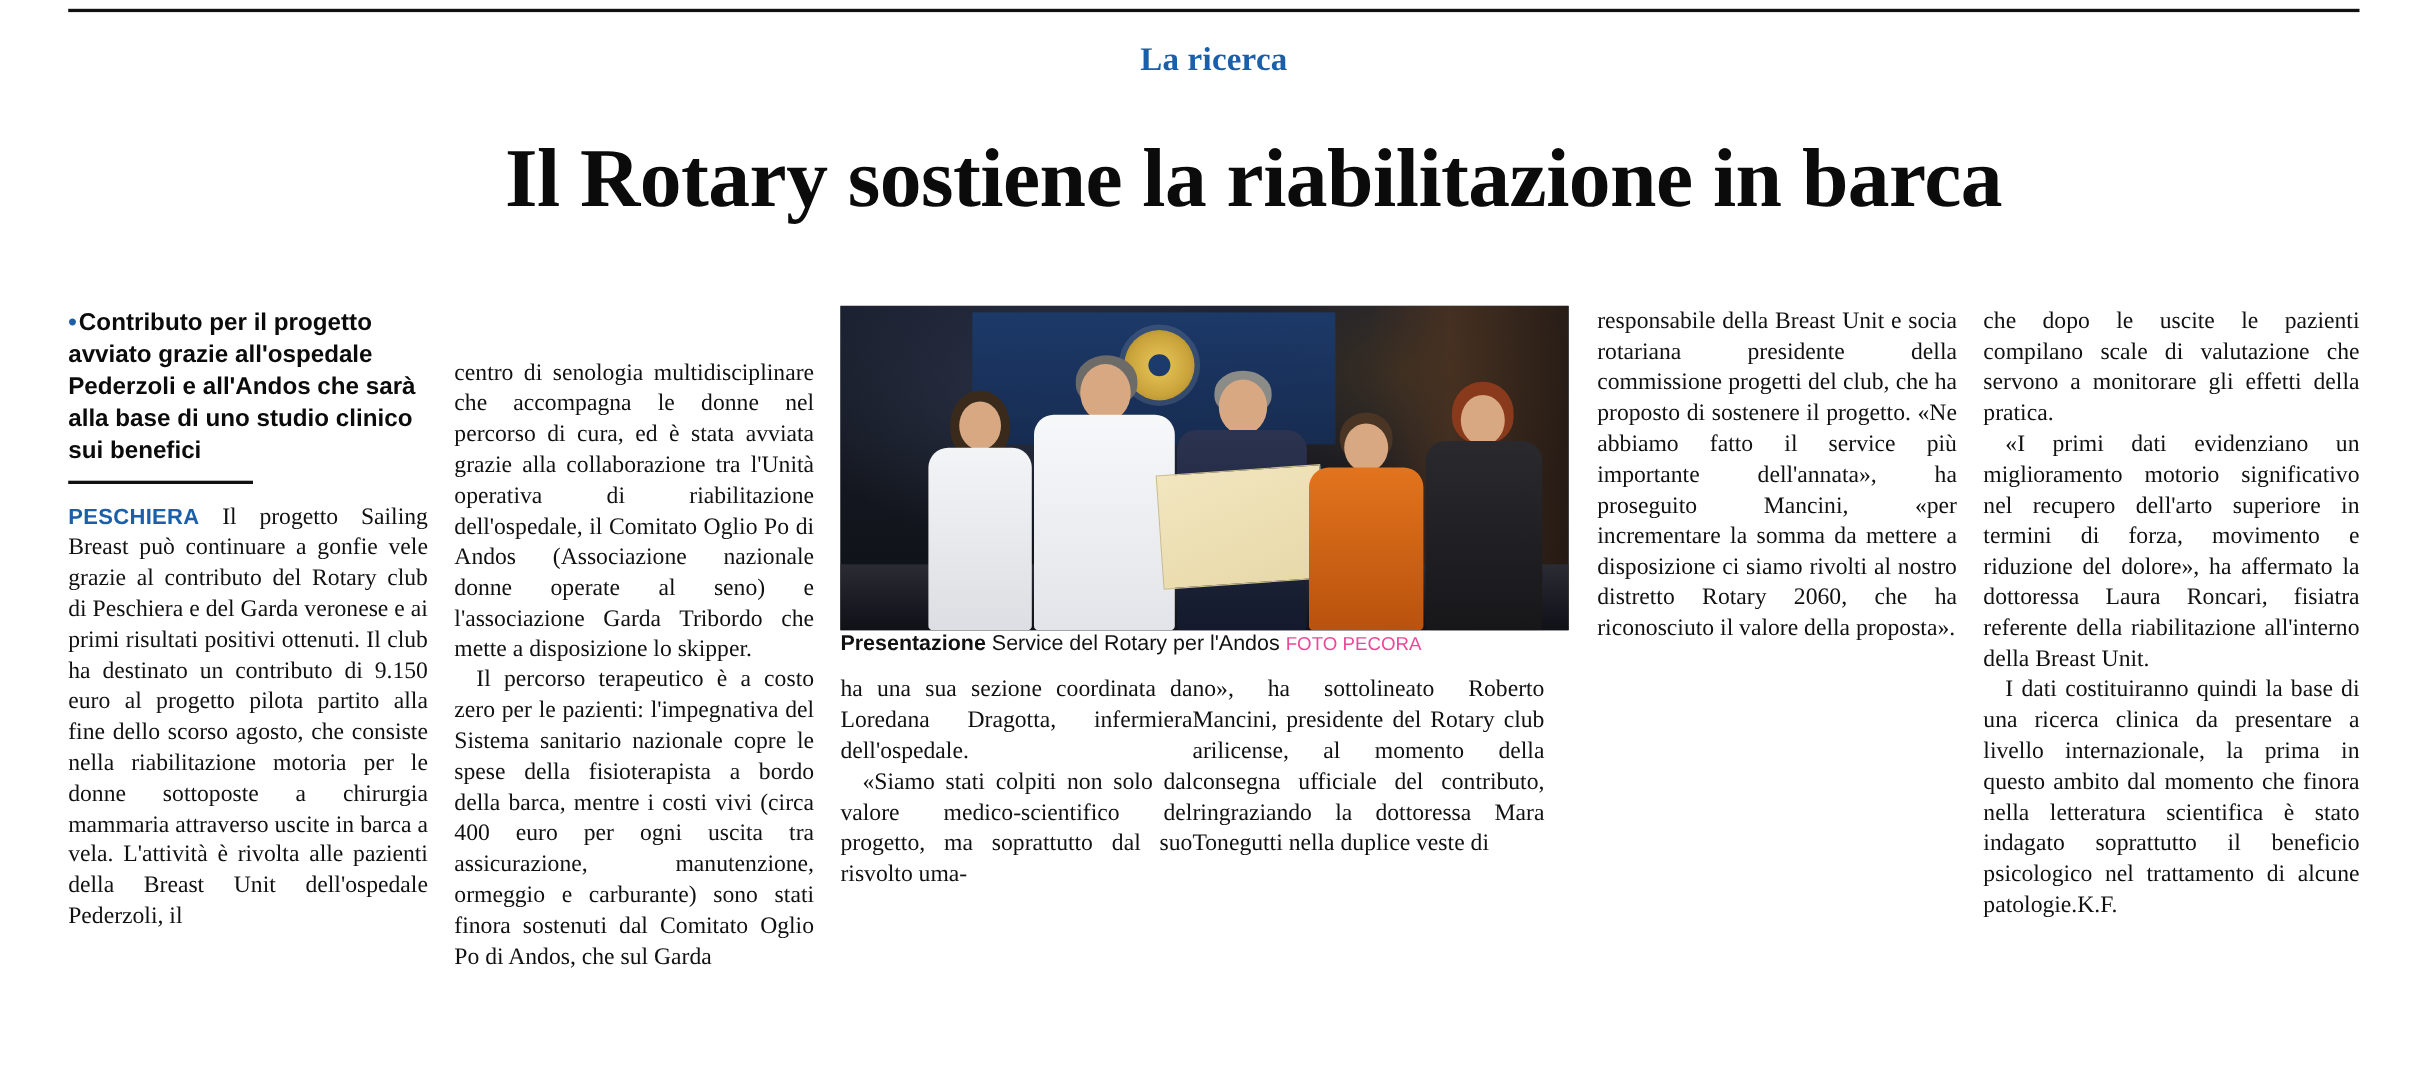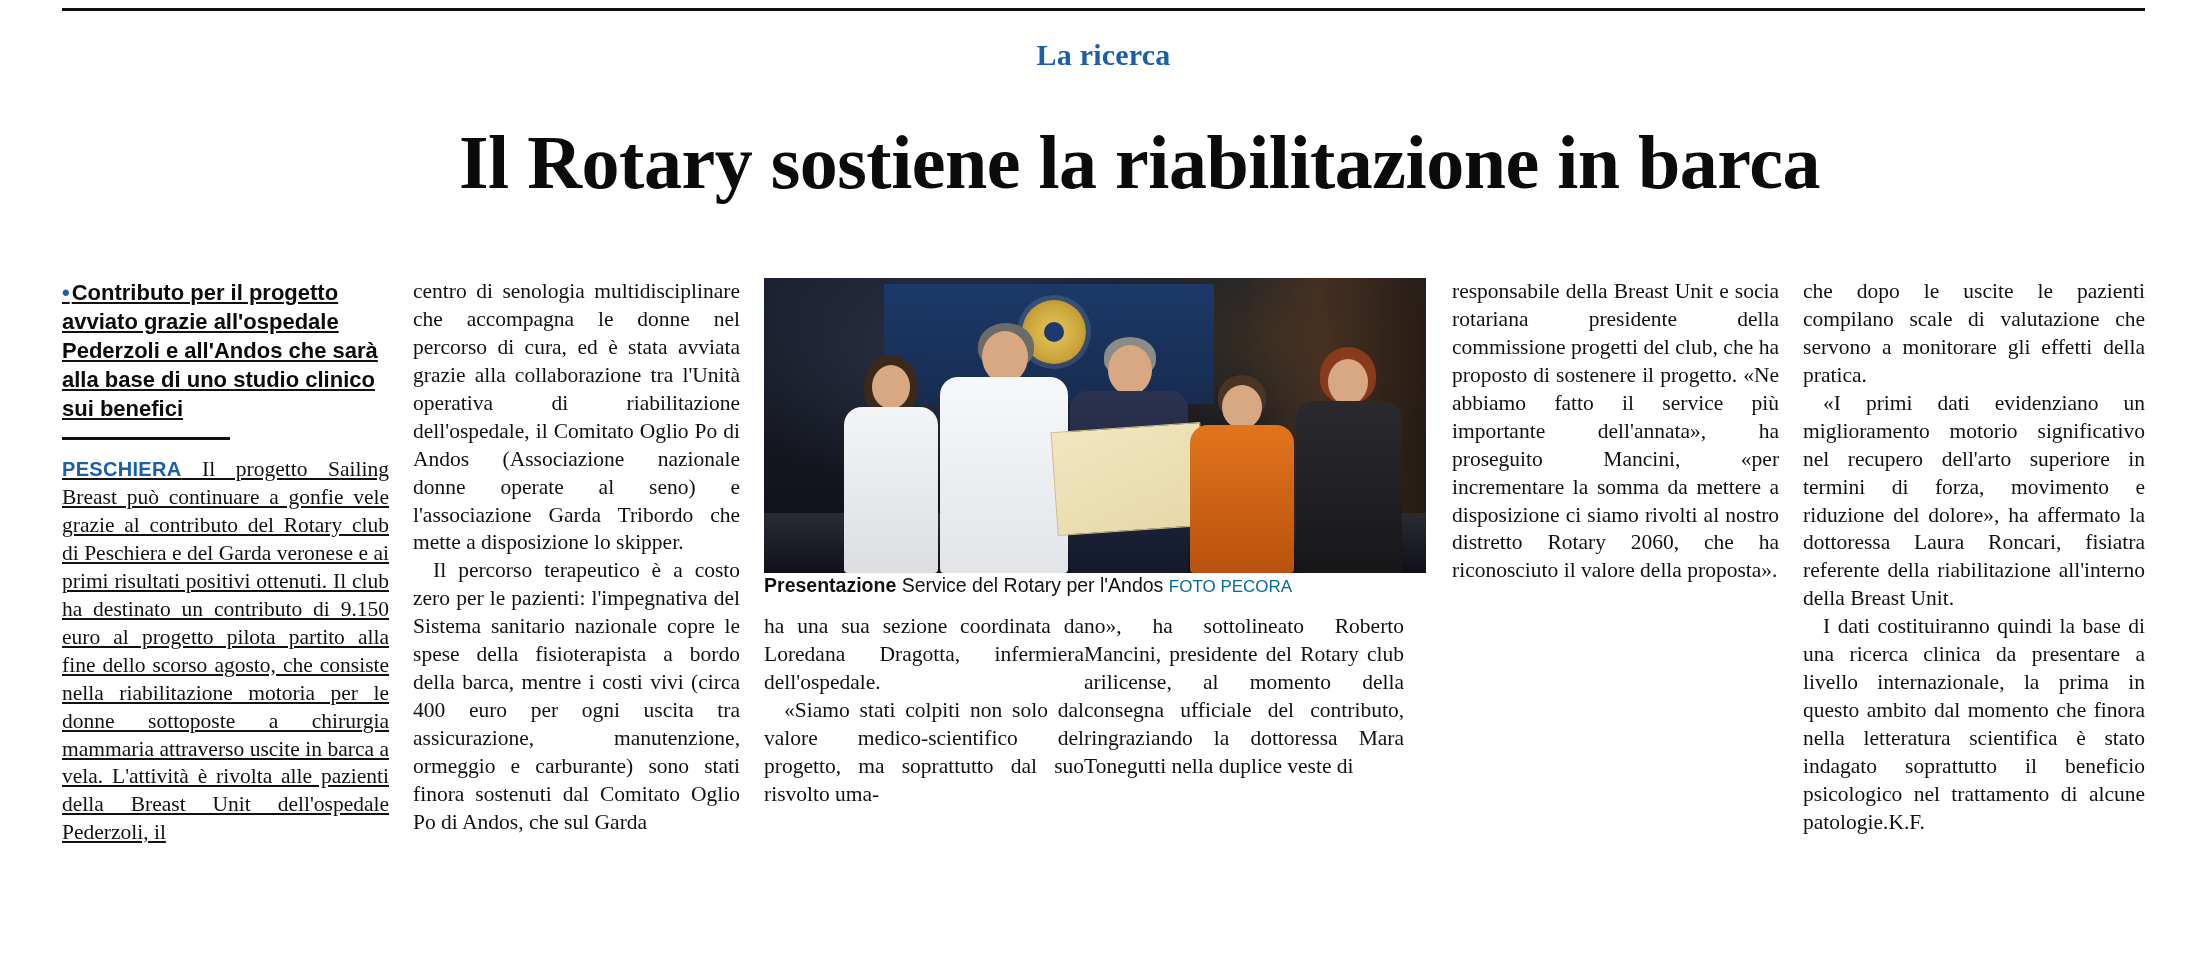--- a/index.html
+++ b/index.html
@@ -72,22 +72,22 @@
     text-align: justify;
     text-justify: inter-word;
     hyphens: auto;
     -webkit-hyphens: auto;
   }
   .col p {
     margin: 0;
     text-indent: 20px;
   }
   .col p.noindent { text-indent: 0; }
-  .col-1 { width: 352px; text-decoration: underline; }
-  .col-2 { width: 352px; }
+  .col-1 { width: 352px; }
+  .col-2 { width: 352px; margin-top: 47px; }
   .col-mid { width: 688px; padding-right: 26px; }
   .col-4 { width: 352px; }
   .col-5 { width: 343px; padding-right: 0; }
 
   .summary {
     font-family: "Liberation Sans", sans-serif;
     font-weight: bold;
     font-size: 22px;
     line-height: 1.32;
     color: #0b0b0b;
@@ -210,21 +210,21 @@
     width: 662px;
     font-family: "Liberation Sans", sans-serif;
     font-size: 19.5px;
     line-height: 1.25;
     color: #111111;
     text-indent: 0;
     text-align: left;
     margin-bottom: 16px;
   }
   .caption b { font-weight: bold; }
-  .caption .credit { font-size: 17px; color: #0369a1; text-align: right; }
+  .caption .credit { font-size: 17px; color: #ec4899; text-align: right; }
   .mid-split {
     display: flex;
   }
   .mid-split .sub {
     width: 320px;
     font-size: 21.5px;
     line-height: 1.30;
     text-align: justify;
     hyphens: auto;
     -webkit-hyphens: auto;

